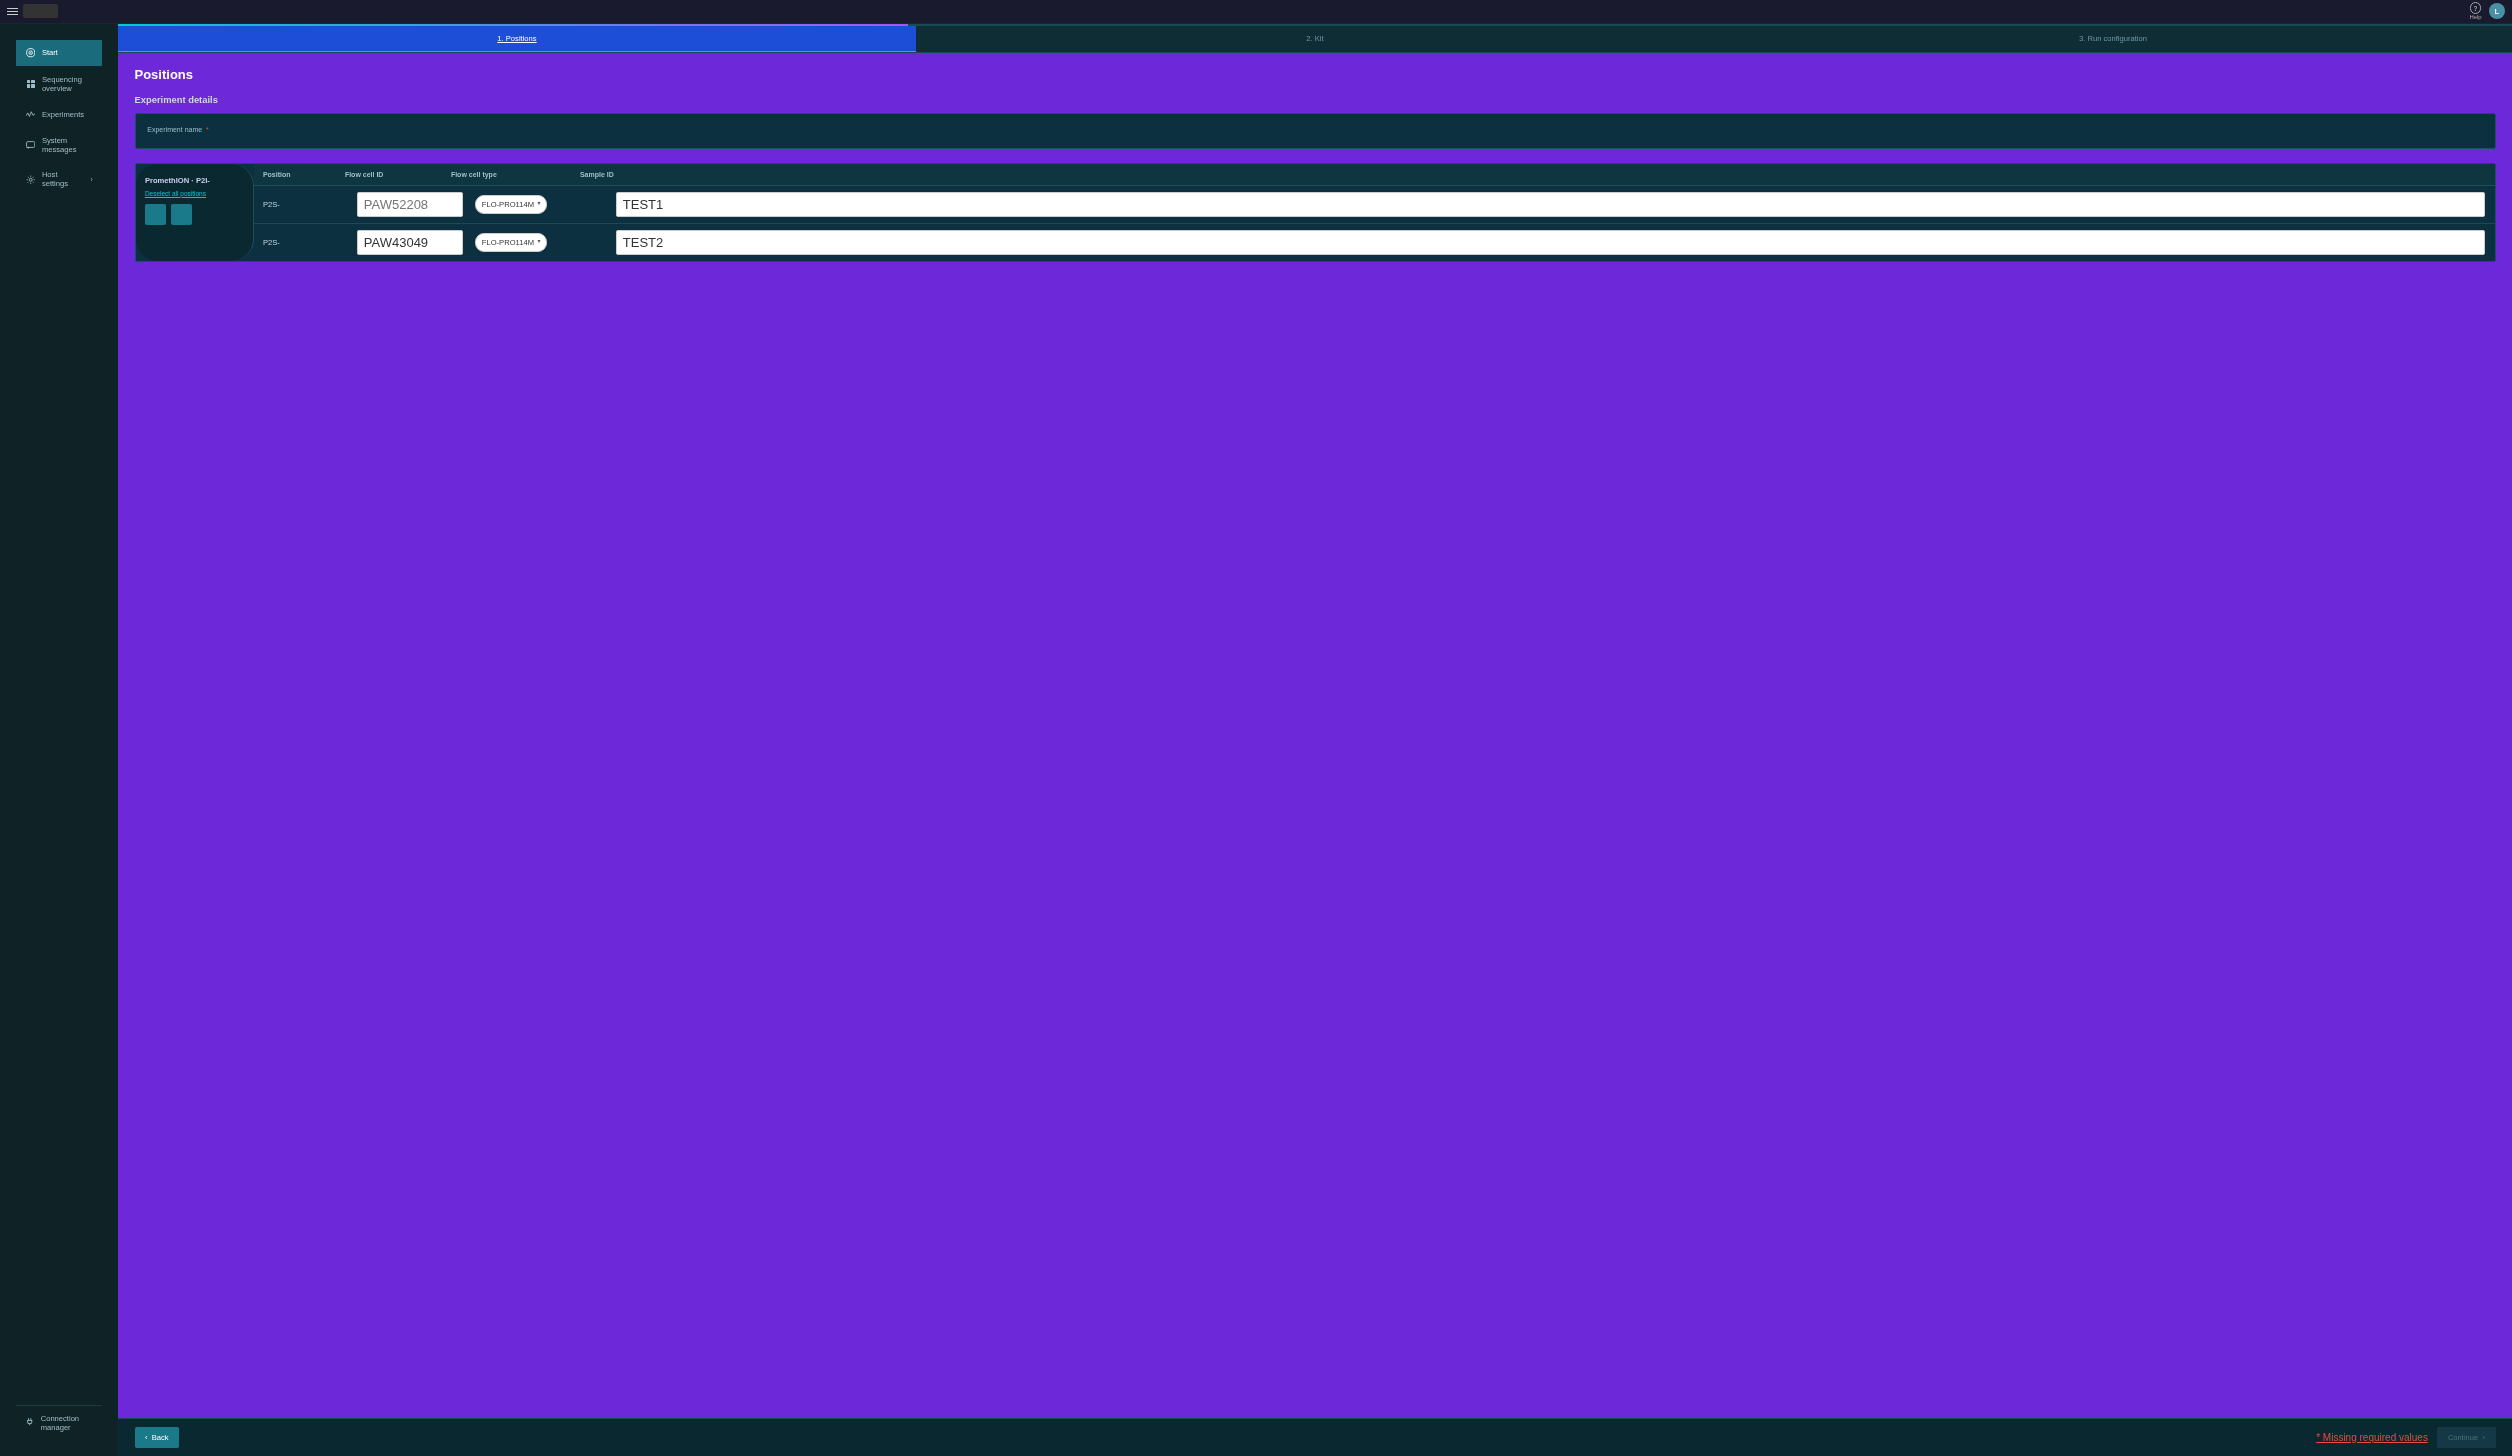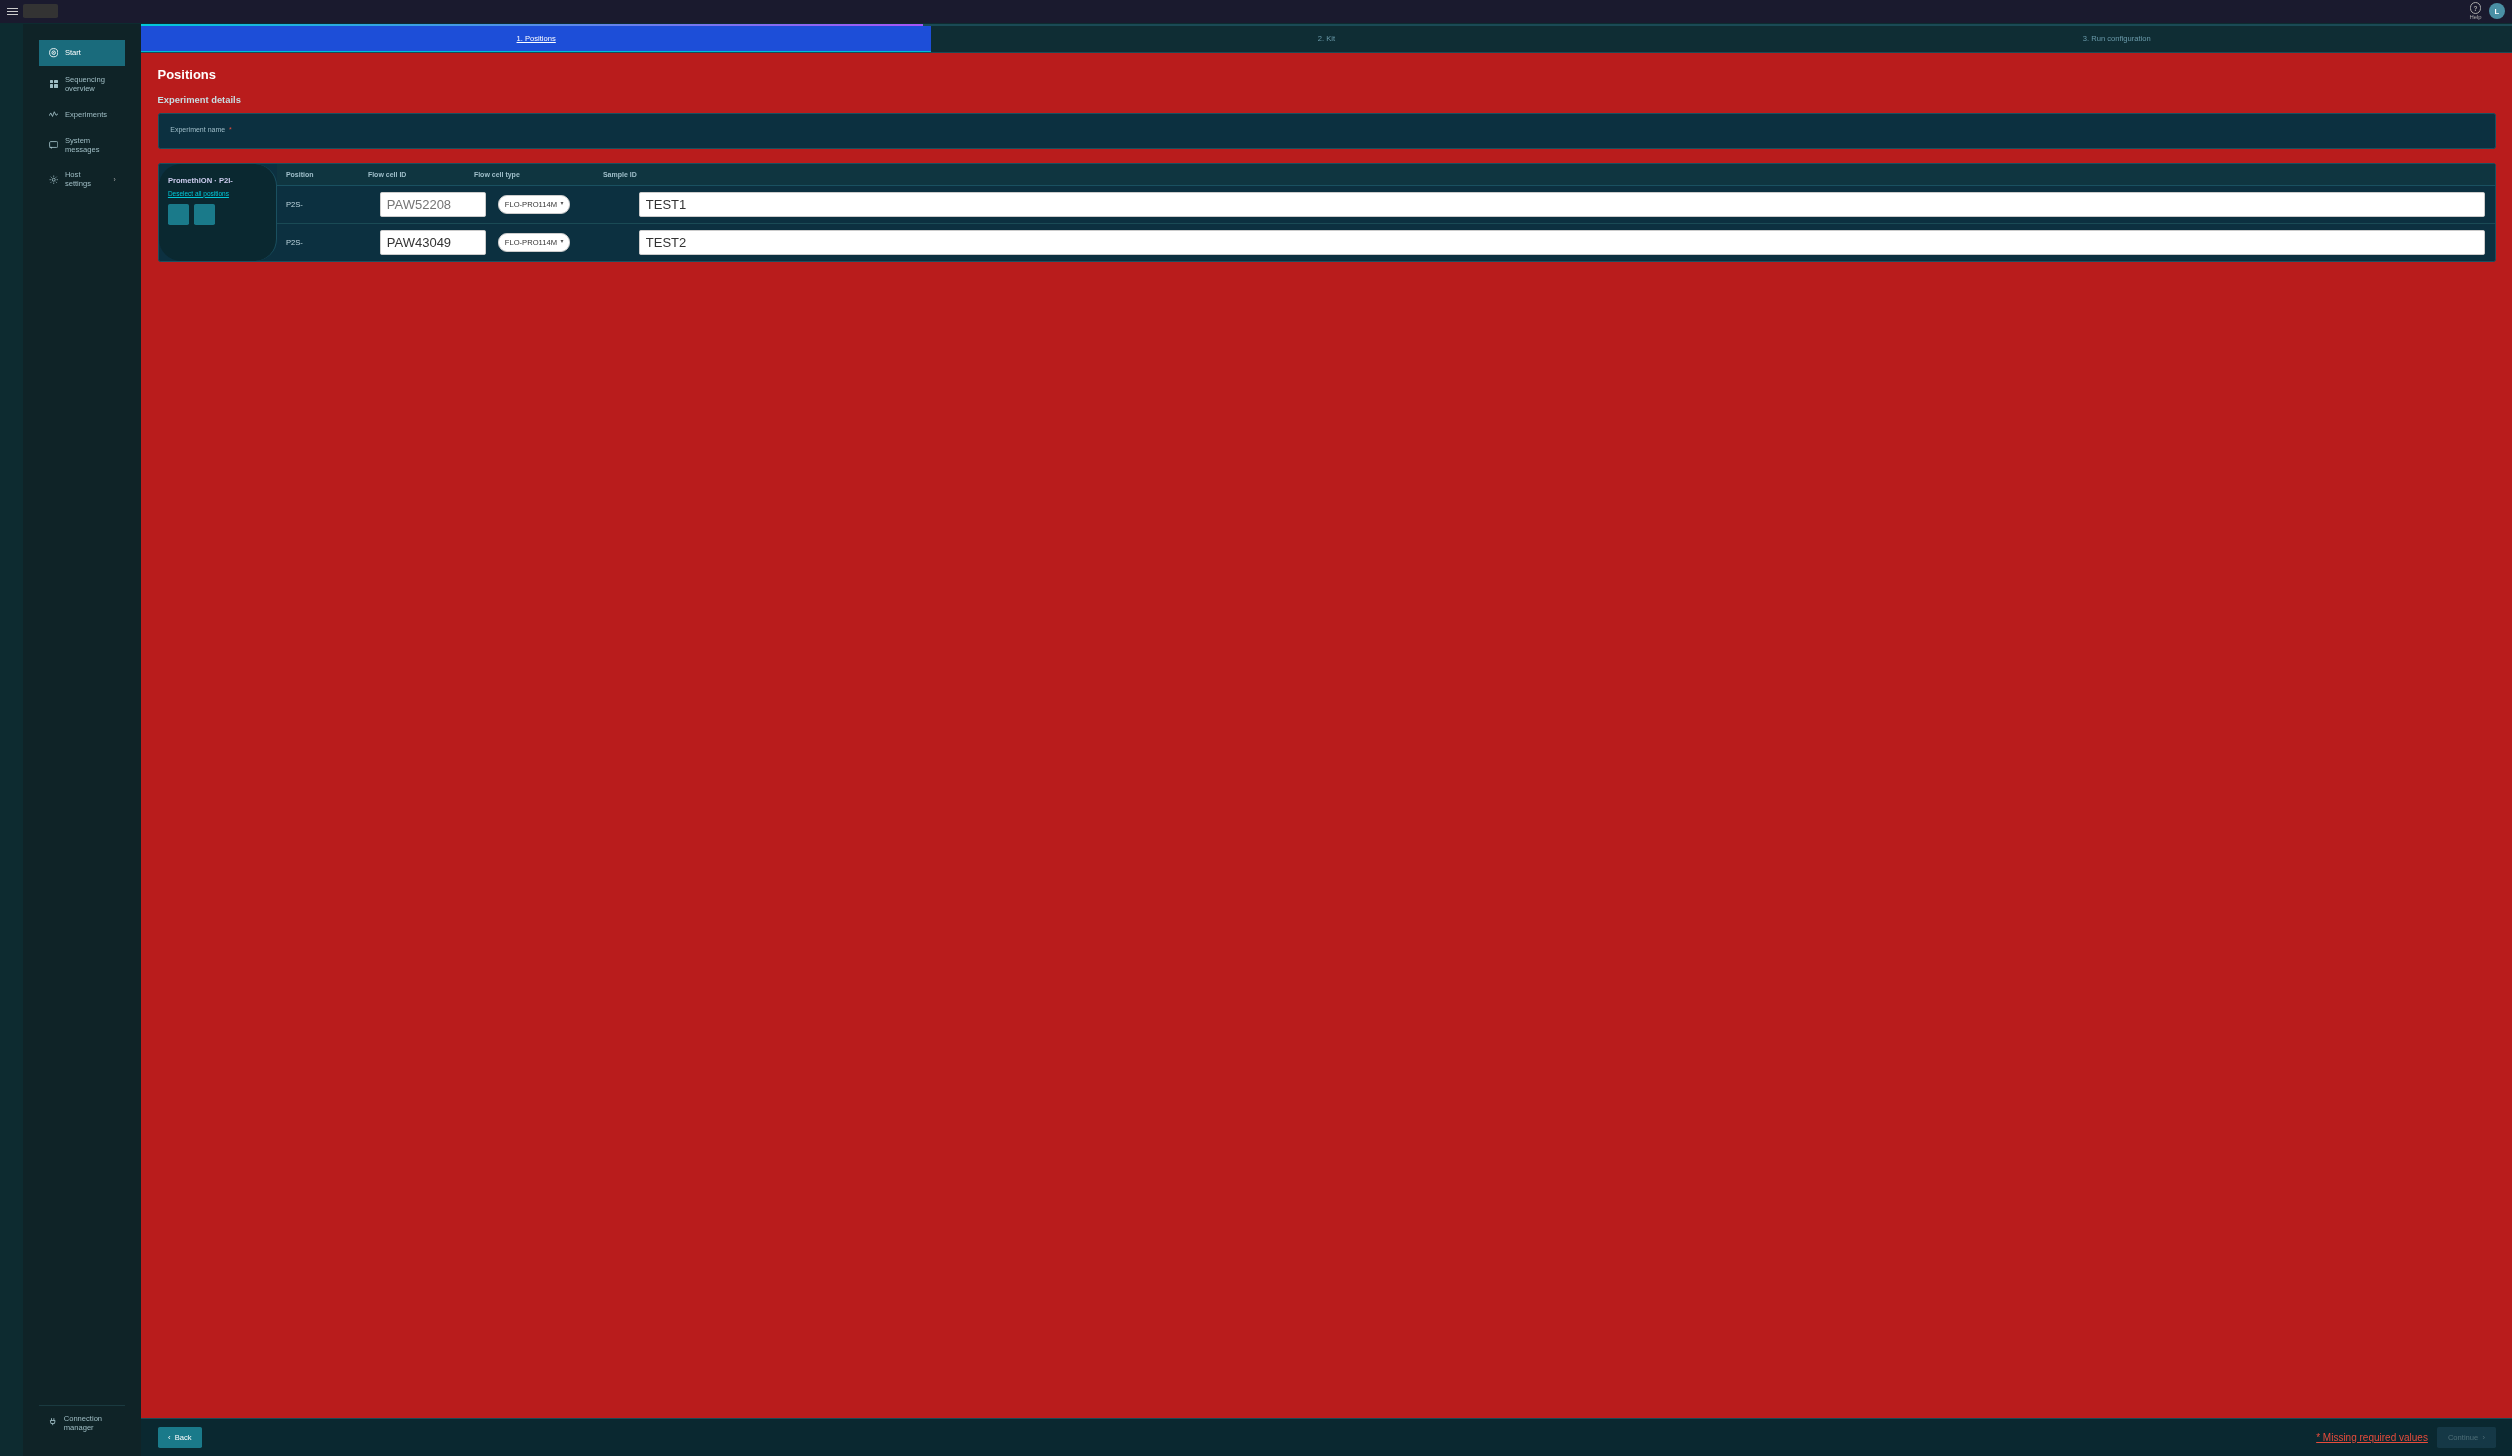--- a/index.html
+++ b/index.html
@@ -30,21 +30,20 @@
 
     
     .sidebar {
       width: 118px;
       background: #0f2327;
       flex-shrink: 0;
       display: flex;
       flex-direction: column;
       justify-content: space-between;
       padding: 16px;
-      margin-left: 23px;
     }
     .sidebar-top { display: flex; flex-direction: column; }
     .sidebar-item {
       display: flex;
       align-items: center;
       gap: 5.9px;
       padding: 8.2px 9.4px;
       cursor: pointer;
       color: #a0bec5;
       font-size: 7.6px;
@@ -82,21 +81,21 @@
       bottom: -1.2px;
       left: 0; right: 0;
       height: 1.2px;
       background: #00bcd4;
     }
     .wizard-tab-underline { text-decoration: underline; }
 
     
     .content {
       flex: 1;
-      background: #b91c1c;
+      background: #6d28d9;
       overflow-y: auto;
       display: flex;
       flex-direction: column;
     }
     .content-inner { padding: 14px 16.5px; flex: 1; }
 
     .page-title { font-size: 13px; font-weight: 600; color: #fff; margin-bottom: 11.8px; }
 
     
     .section { margin-bottom: 14px; }

